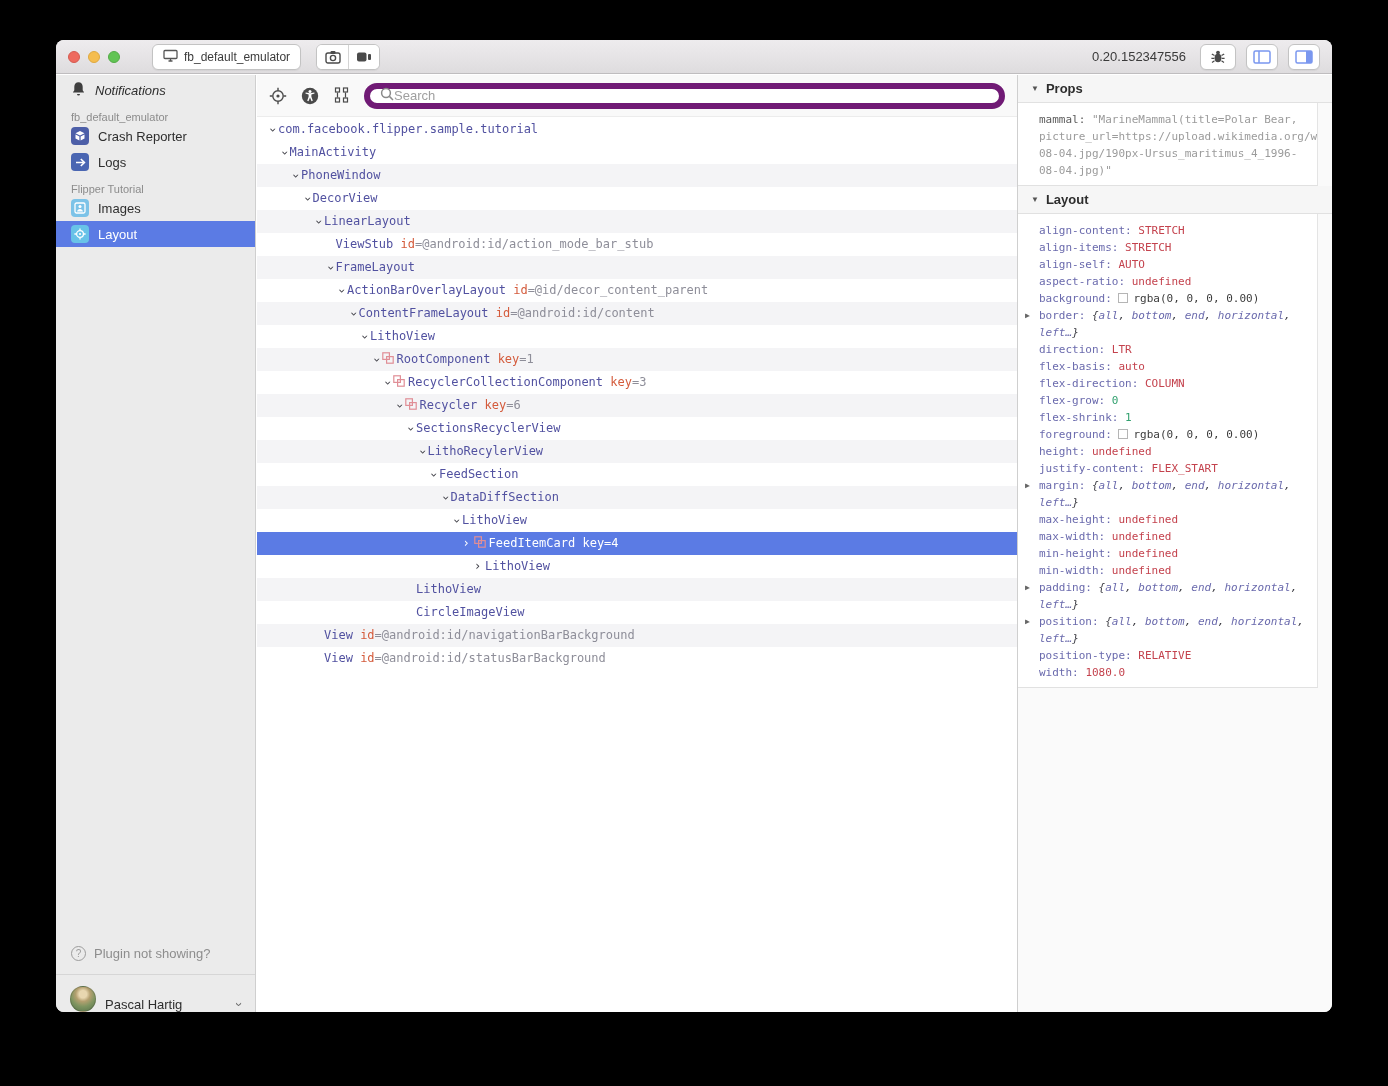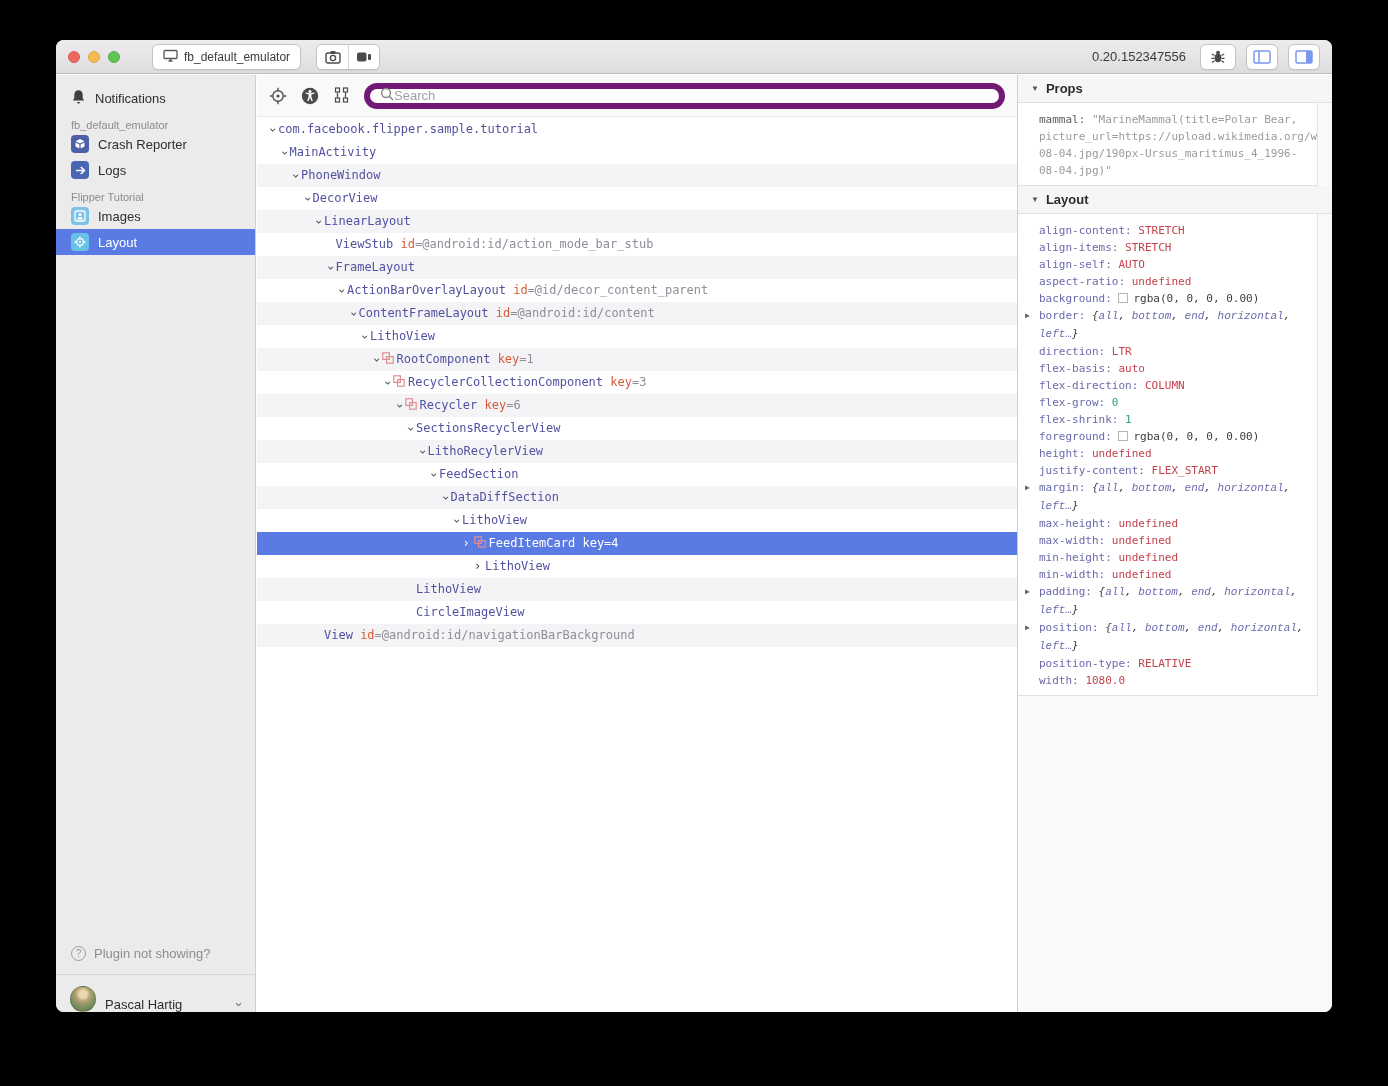--- a/index.html
+++ b/index.html
@@ -18,21 +18,21 @@
   .seg button + button { border-left:1px solid #d4d4d4; }
   .tb-right { margin-left:auto; display:flex; align-items:center; gap:10px; }
   .version { font-size:13px; color:#3a3a3a; margin-right:4px; }
   .tb-btn { height:26px; background:#fff; border:1px solid #c3c3c3; border-radius:6px; display:flex; align-items:center; justify-content:center; cursor:pointer; box-shadow:0 1px 1px rgba(0,0,0,.05);}
   .bug-btn { width:36px; }
   .toggle-btn { width:32px; }
 
   
   .sidebar { position:absolute; top:35px; left:0; bottom:0; width:200px; background:#ebebeb; border-right:1px solid #cfcfcf; }
   .side-row { height:26px; display:flex; align-items:center; padding-left:15px; gap:9px; font-size:13px; color:#2e2e2e; cursor:pointer; }
-  .side-row.notif { margin-top:10px; }
+  .side-row.notif { margin-top:2px;font-style:italic; }
   .side-label { height:20px; display:flex; align-items:flex-end; padding-left:15px; font-size:11px; color:#8c8c8c; }
   .plug-icon { width:18px; height:18px; border-radius:4px; display:flex; align-items:center; justify-content:center; flex:0 0 auto; }
   .side-row.selected { background:#5b7be4; color:#fff; }
   .plugin-help { position:absolute; bottom:44px; left:0; right:0; height:30px; display:flex; align-items:center; padding-left:15px; gap:8px; color:#8d8d8d; font-size:13px; cursor:pointer;}
   .qmark { width:15px; height:15px; border:1px solid #9c9c9c; border-radius:50%; font-size:10px; display:flex; align-items:center; justify-content:center; color:#9c9c9c; }
   .user-row { position:absolute; bottom:0; left:0; right:0; height:38px; border-top:1px solid #d6d6d6; display:flex; align-items:flex-end; padding:0 14px; gap:9px; cursor:pointer; }
   .avatar { width:26px; height:26px; border-radius:50%; background:radial-gradient(circle at 50% 30%, #e8d7b0 18%, #b4a070 35%, #7e9460 60%, #55704a 100%); border:1px solid rgba(0,0,0,.15); }
   .user-name { font-size:13px; color:#2e2e2e; }
   .user-chev { margin-left:auto; color:#6e6e6e; font-size:13px; display:inline-block; transform:rotate(90deg); }
 
@@ -68,21 +68,21 @@
   .pkey { color:#5c5c5c; }
   .pval { color:#9b9b9b; }
   .lrow { position:relative; line-height:17px; padding-left:21px; padding-right:8px; }
   .lrow .arr { position:absolute; left:7px; top:0; font-size:8px; color:#666; line-height:17px; }
   .lkey { color:#6a6aad; }
   .venum { color:#c4424d; }
   .vnum { color:#31a06e; }
   .vcolor { color:#3b3b3b; }
   .swatch { display:inline-block; width:10px; height:10px; background:#fff; border:1px solid #b5b5b5; vertical-align:-1px; margin-right:5px; }
   .obraces { font-style:italic; color:#3f3f46; }
-  .oitem { font-style:italic; color:#6a6aad;font-family:Liberation Mono, monospace; }
+  .oitem { font-style:italic; color:#6a6aad; }
 </style>
 </head>
 <body>
 
 <div class="window">
 
   <div class="titlebar">
     <span class="tl red"></span>
     <span class="tl yellow"></span>
     <span class="tl green"></span>
@@ -275,20 +275,21 @@
         <div class="trow" style="padding-left: 182.5px;"><span class="chev open">›</span><span class="tname">DataDiffSection</span></div>
         <div class="trow" style="padding-left: 194px;"><span class="chev open">›</span><span class="tname">LithoView</span></div>
         <div class="trow sel" style="padding-left: 205.5px;"><span class="chev">›</span><span class="litho"><svg width="12" height="12" viewBox="0 0 12 12">
               <rect x="0.8" y="0.8" width="6.6" height="6.6"></rect>
               <rect x="4.6" y="4.6" width="6.6" height="6.6"></rect>
             </svg></span><span class="tname">FeedItemCard</span><span class="tkw"> key</span><span class="tval">=4</span></div>
         <div class="trow" style="padding-left: 217px;"><span class="chev">›</span><span class="tname">LithoView</span></div>
         <div class="trow" style="padding-left: 159px;"><span class="tname">LithoView</span></div>
         <div class="trow" style="padding-left: 159px;"><span class="tname">CircleImageView</span></div>
         <div class="trow" style="padding-left: 67px;"><span class="tname">View</span><span class="tkw"> id</span><span class="tval">=@android:id/navigationBarBackground</span></div>
+        <div class="trow" style="padding-left: 67px;"><span class="tname">View</span><span class="tkw"> id</span><span class="tval">=@android:id/statusBarBackground</span></div>
       </div>
   </div>
 
   <div class="inspector">
     <div class="sec-header">
       <span class="tri">▼</span>
       <span class="sec-title">Props</span>
     </div>
     <div class="card" id="props-card">
         <div class="pline"><span class="pkey">mammal:</span><span class="pval"> "MarineMammal(title=Polar Bear,</span></div>

